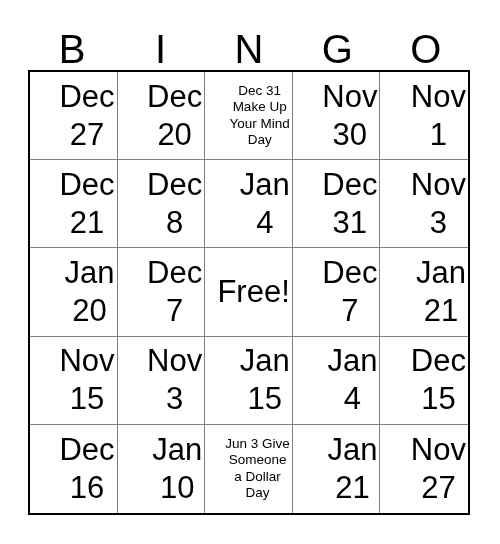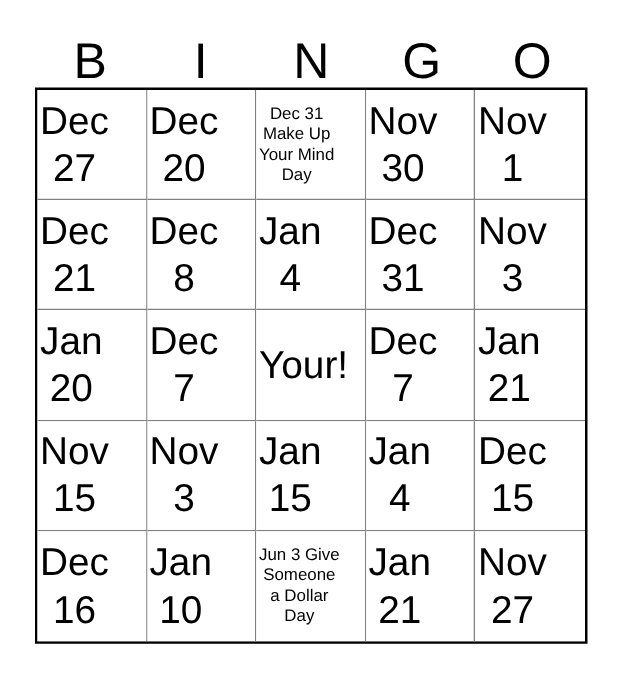--- a/index.html
+++ b/index.html
@@ -59,21 +59,21 @@
     grid-template-rows: repeat(5, 1fr);
     background: #ffffff;
   }
 
   .cell {
     box-sizing: border-box;
     border-right: 1px solid #808080;
     border-bottom: 1px solid #808080;
     display: flex;
     flex-direction: column;
-    align-items: flex-start;
+    align-items: flex-end;
     justify-content: center;
     text-align: center;
     overflow: hidden;
     padding: 1px 2px;
     background: #ffffff;
   }
   
   .cell:nth-child(5n) { border-right: none; }
   .cell:nth-child(n+21) { border-bottom: none; }
 
@@ -156,21 +156,21 @@
       </div>
       <div class="cell">
         <span class="big">Jan
 20</span>
       </div>
       <div class="cell">
         <span class="big">Dec
 7</span>
       </div>
       <div class="cell">
-        <span class="free">Your!</span>
+        <span class="free">Free!</span>
       </div>
       <div class="cell">
         <span class="big">Dec
 7</span>
       </div>
       <div class="cell">
         <span class="big">Jan
 21</span>
       </div>
       <div class="cell">

